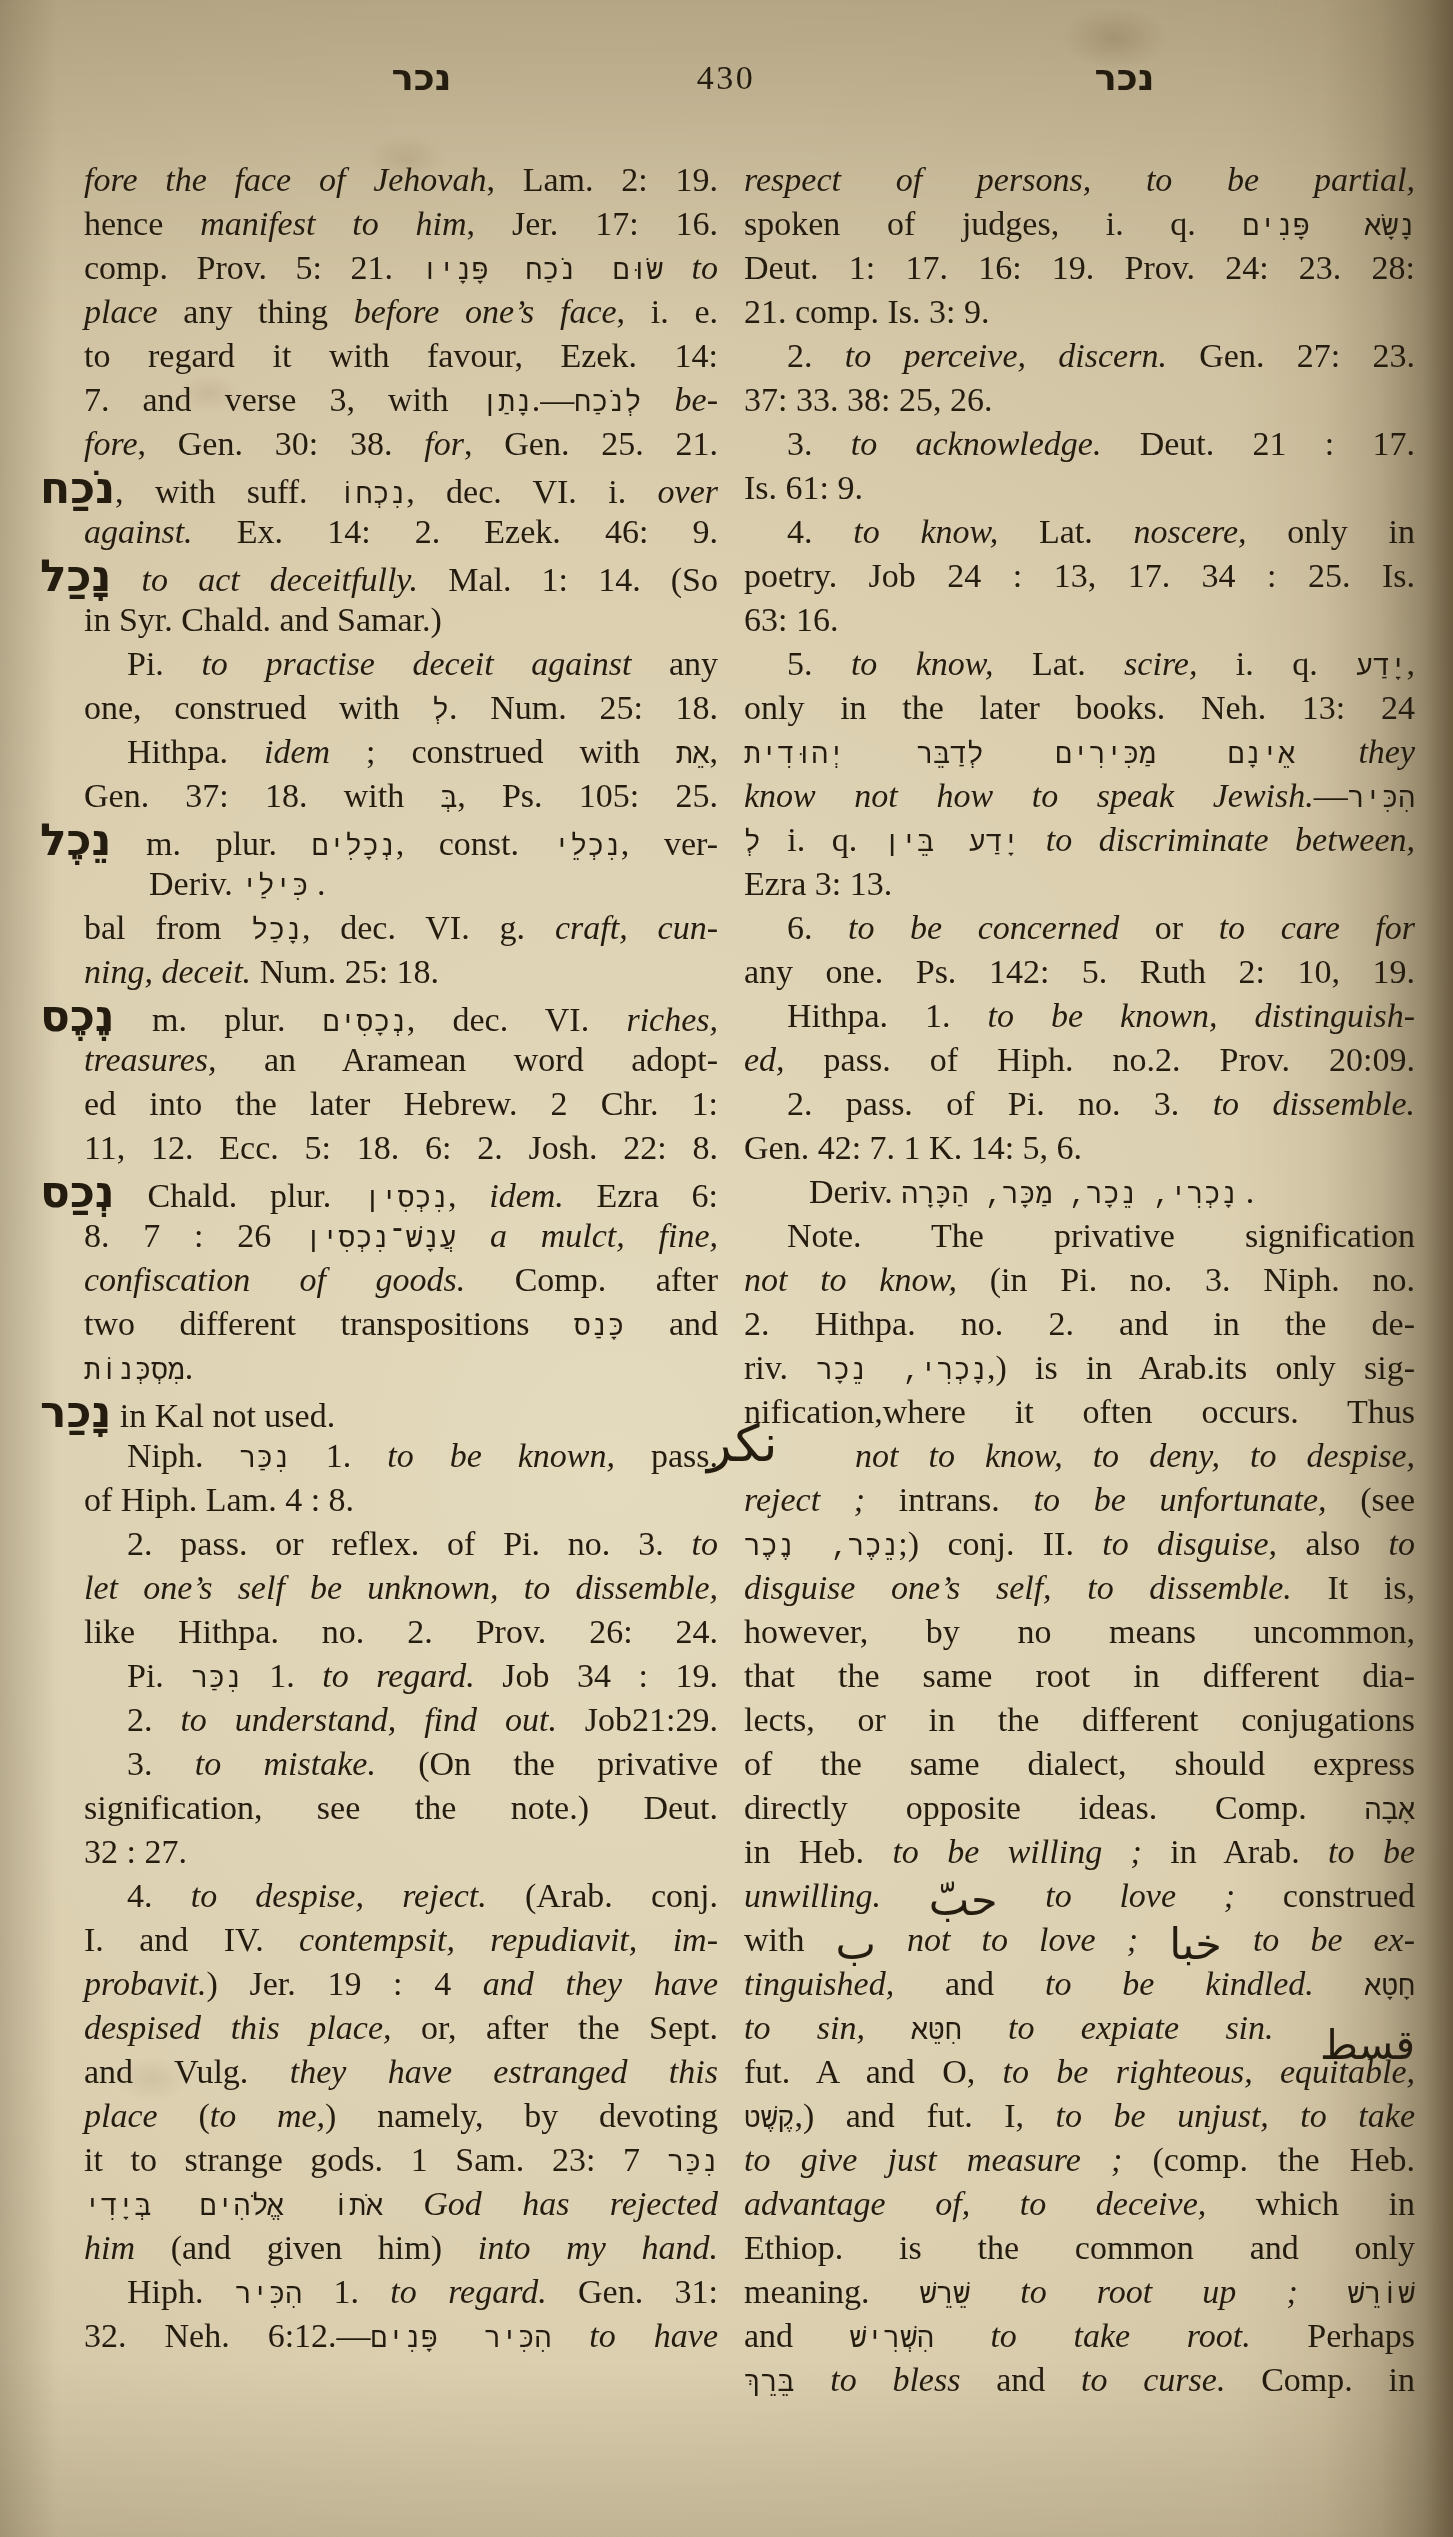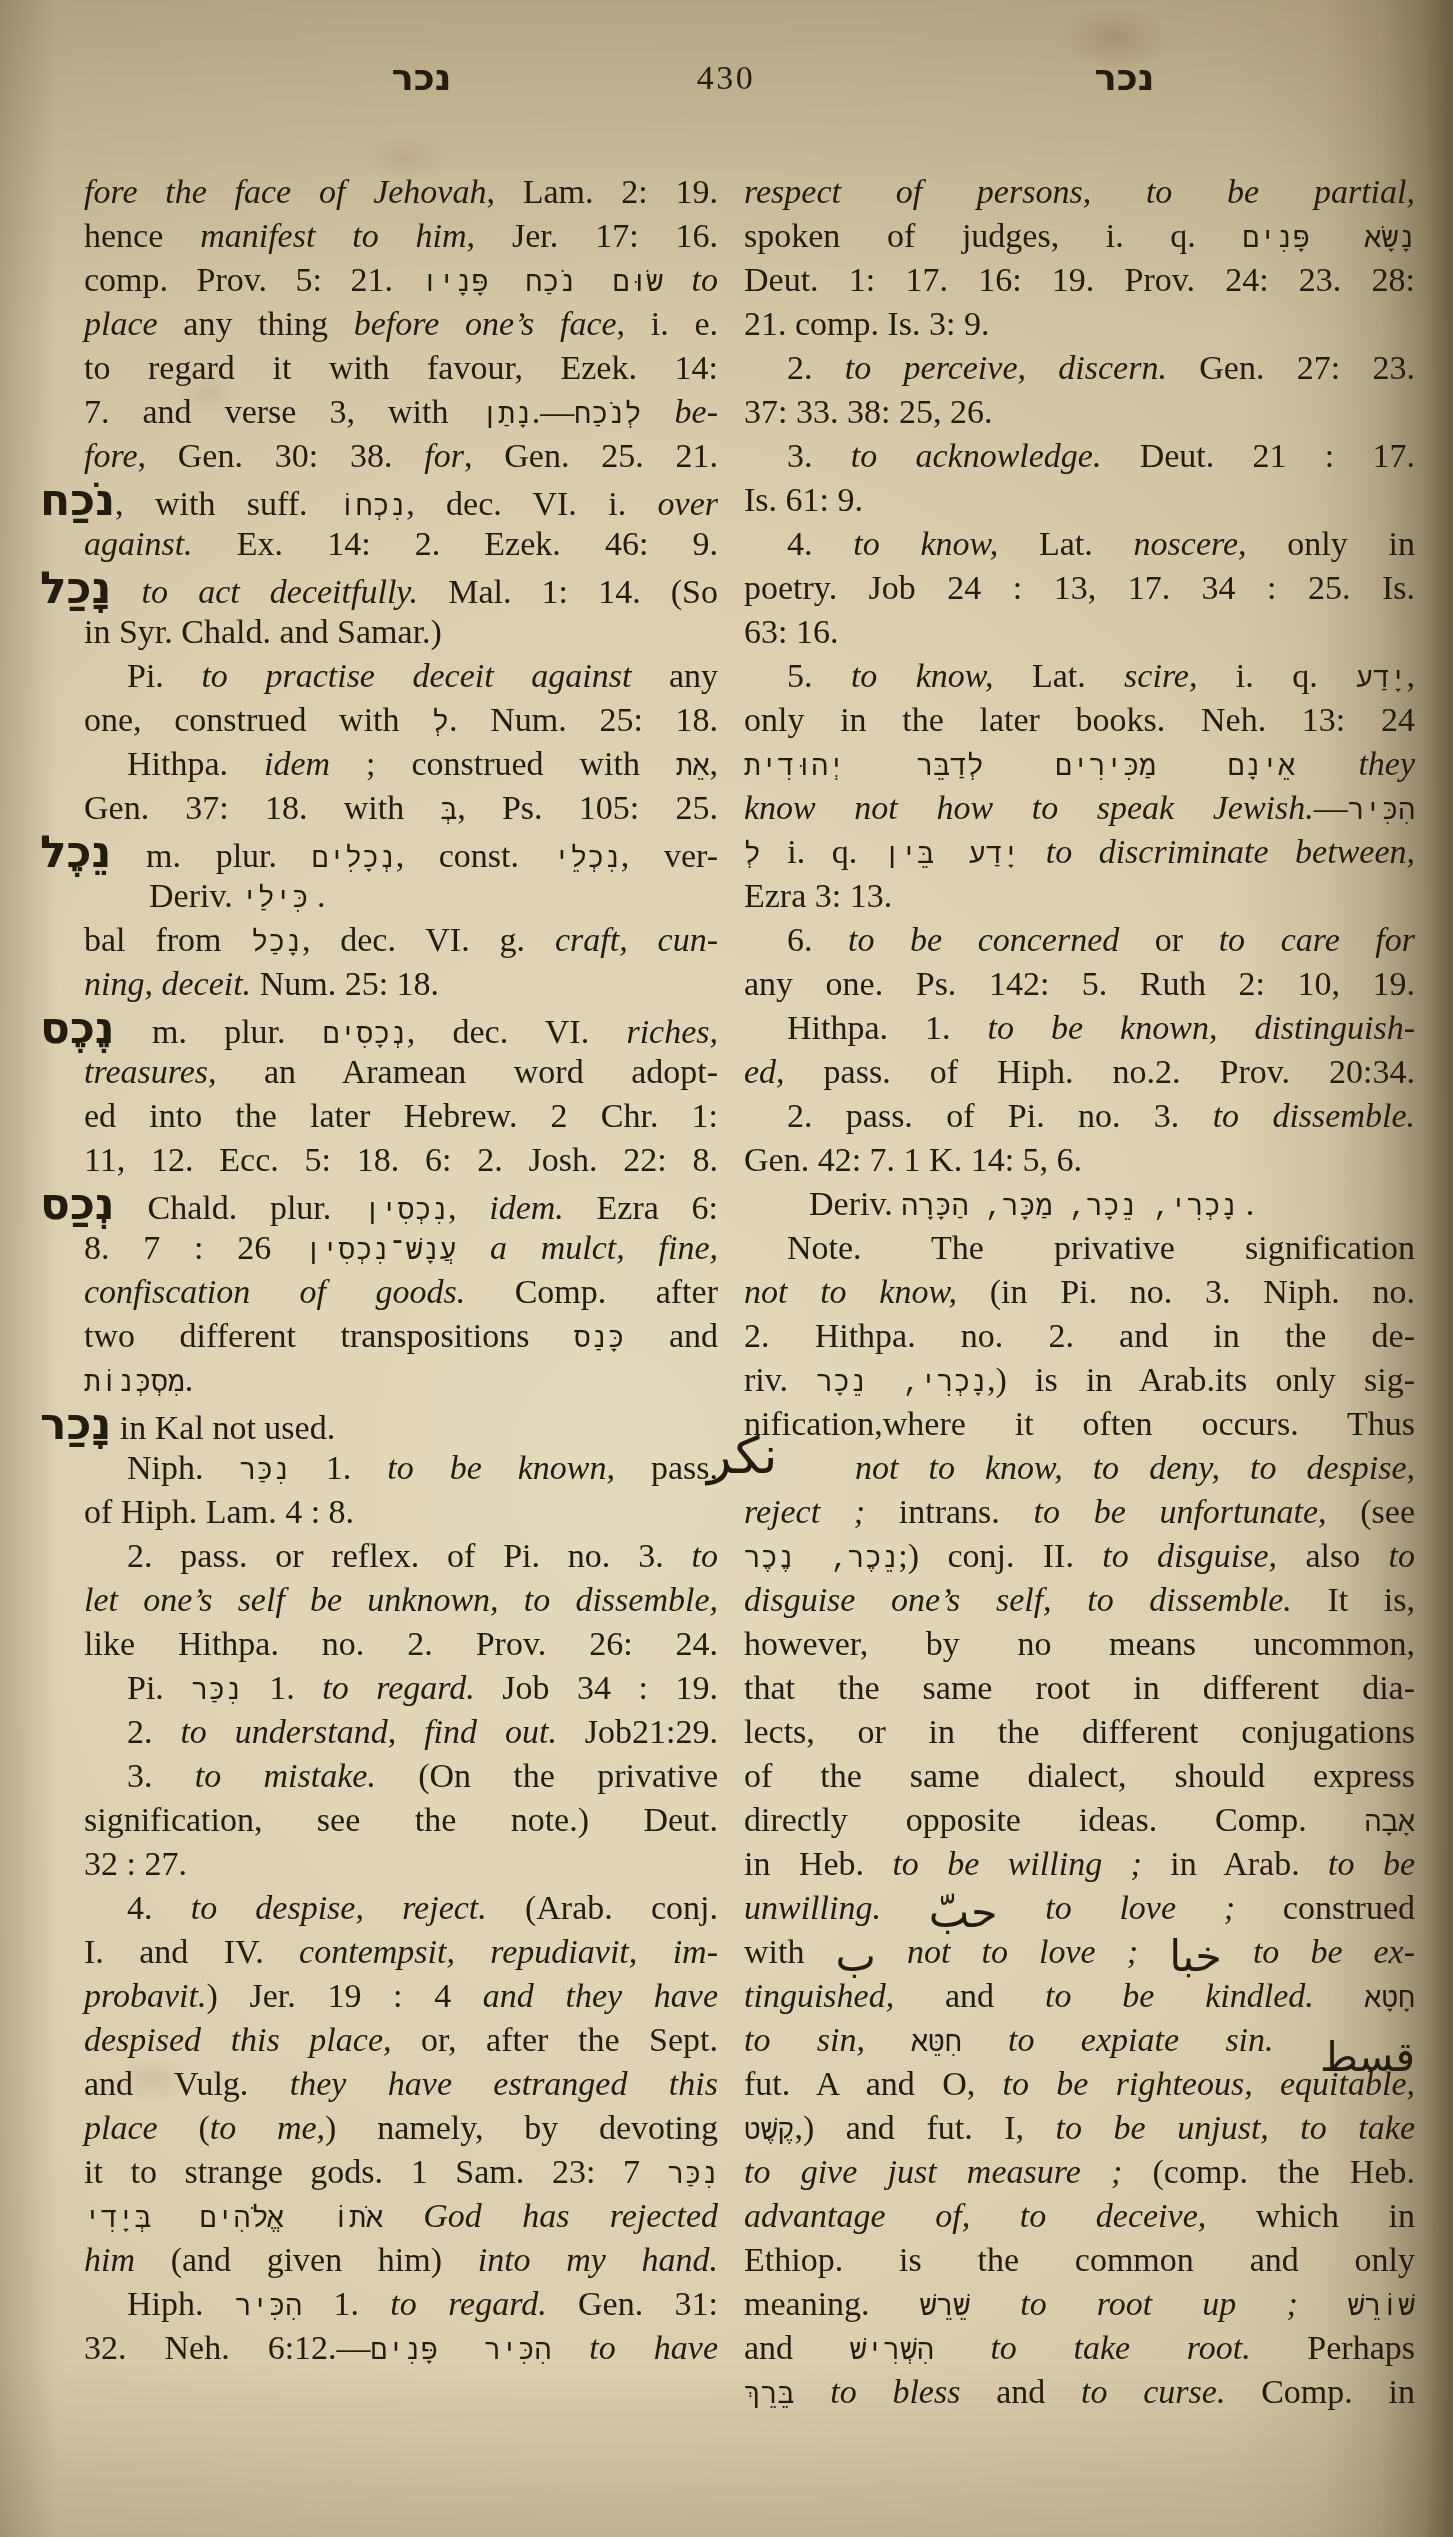--- a/index.html
+++ b/index.html
@@ -16,21 +16,21 @@
       linear-gradient(180deg, rgba(125,108,75,.30) 0%, rgba(125,108,75,.10) 7%, rgba(125,108,75,0) 13%),
       linear-gradient(0deg, rgba(110,95,65,.22) 0%, rgba(110,95,65,0) 7%),
       radial-gradient(1648px 2028px at 42% 58%, #e4dabd 0%, #dbcfb0 45%, #cabc9b 78%, #b4a483 100%);
   }
   .hdr{position:absolute;top:49px;height:57px;line-height:57px;}
   .hdr-heb{font-family:"DejaVu Sans",sans-serif;font-weight:bold;font-size:37px;}
   .hdr-num{font-size:34px;letter-spacing:2.5px;}
   #hd-left{left:371px;width:101px;text-align:center;}
   #hd-num{left:672px;width:108px;text-align:center;}
   #hd-right{left:1074px;width:101px;text-align:center;}
-  .col{position:absolute;top:170px;}
+  .col{position:absolute;top:158px;}
   #col-left{left:84px;width:634px;}
   #col-right{left:744px;width:671px;}
   .tl{
     position:relative;height:44px;line-height:44px;font-size:34px;
     text-align:justify;text-align-last:justify;
   }
   .nj{text-align-last:left;}
   .ind{padding-left:43px;}
   .ind2{padding-left:65px;}
   .out{margin-left:-44px;}
@@ -115,21 +115,21 @@
     <div class="tl nj"><span class="r">63: 16.</span></div>
     <div class="tl ind"><span class="r">5. </span><span class="i">to know,</span><span class="r"> Lat. </span><span class="i">scire,</span><span class="r"> i. q. </span><span class="he" dir="rtl">יָדַע</span><span class="r">,</span></div>
     <div class="tl"><span class="r">only in the later books. Neh. 13: 24</span></div>
     <div class="tl"><span class="he" dir="rtl">אֵינָם מַכִּירִים לְדַבֵּר יְהוּדִית</span><span class="r"> </span><span class="i">they</span></div>
     <div class="tl"><span class="i">know not how to speak Jewish.</span><span class="r">—</span><span class="he" dir="rtl">הִכִּיר</span></div>
     <div class="tl"><span class="he" dir="rtl">לְ</span><span class="r"> i. q. </span><span class="he" dir="rtl">יָדַע בֵּין</span><span class="r"> </span><span class="i">to discriminate between,</span></div>
     <div class="tl nj"><span class="r">Ezra 3: 13.</span></div>
     <div class="tl ind"><span class="r">6. </span><span class="i">to be concerned</span><span class="r"> or </span><span class="i">to care for</span></div>
     <div class="tl"><span class="r">any one. Ps. 142: 5. Ruth 2: 10, 19.</span></div>
     <div class="tl ind"><span class="r">Hithpa. 1. </span><span class="i">to be known, distinguish-</span></div>
-    <div class="tl"><span class="i">ed,</span><span class="r"> pass. of Hiph. no.2. Prov. 20:34.</span></div>
+    <div class="tl"><span class="i">ed,</span><span class="r"> pass. of Hiph. no.2. Prov. 20:09.</span></div>
     <div class="tl ind"><span class="r">2. pass. of Pi. no. 3. </span><span class="i">to dissemble.</span></div>
     <div class="tl nj"><span class="r">Gen. 42: 7. 1 K. 14: 5, 6.</span></div>
     <div class="tl ind2 nj"><span class="r">Deriv. </span><span class="he" dir="rtl">נָכְרִי, נֵכָר, מַכָּר, הַכָּרָה</span><span class="r"> .</span></div>
     <div class="tl ind"><span class="r">Note. The privative signification</span></div>
     <div class="tl"><span class="i">not to know,</span><span class="r"> (in Pi. no. 3. Niph. no.</span></div>
     <div class="tl"><span class="r">2. Hithpa. no. 2. and in the de-</span></div>
     <div class="tl"><span class="r">riv. </span><span class="he" dir="rtl">נָכְרִי, נֵכָר</span><span class="r">,) is in Arab.its only sig-</span></div>
     <div class="tl"><span class="r">nification,where it often occurs. Thus</span></div>
     <div class="tl arb-line"><span class="arb" dir="rtl">نكر</span><span class="i">not to know, to deny, to despise,</span></div>
     <div class="tl"><span class="i">reject ;</span><span class="r"> intrans. </span><span class="i">to be unfortunate,</span><span class="r"> (see</span></div>

